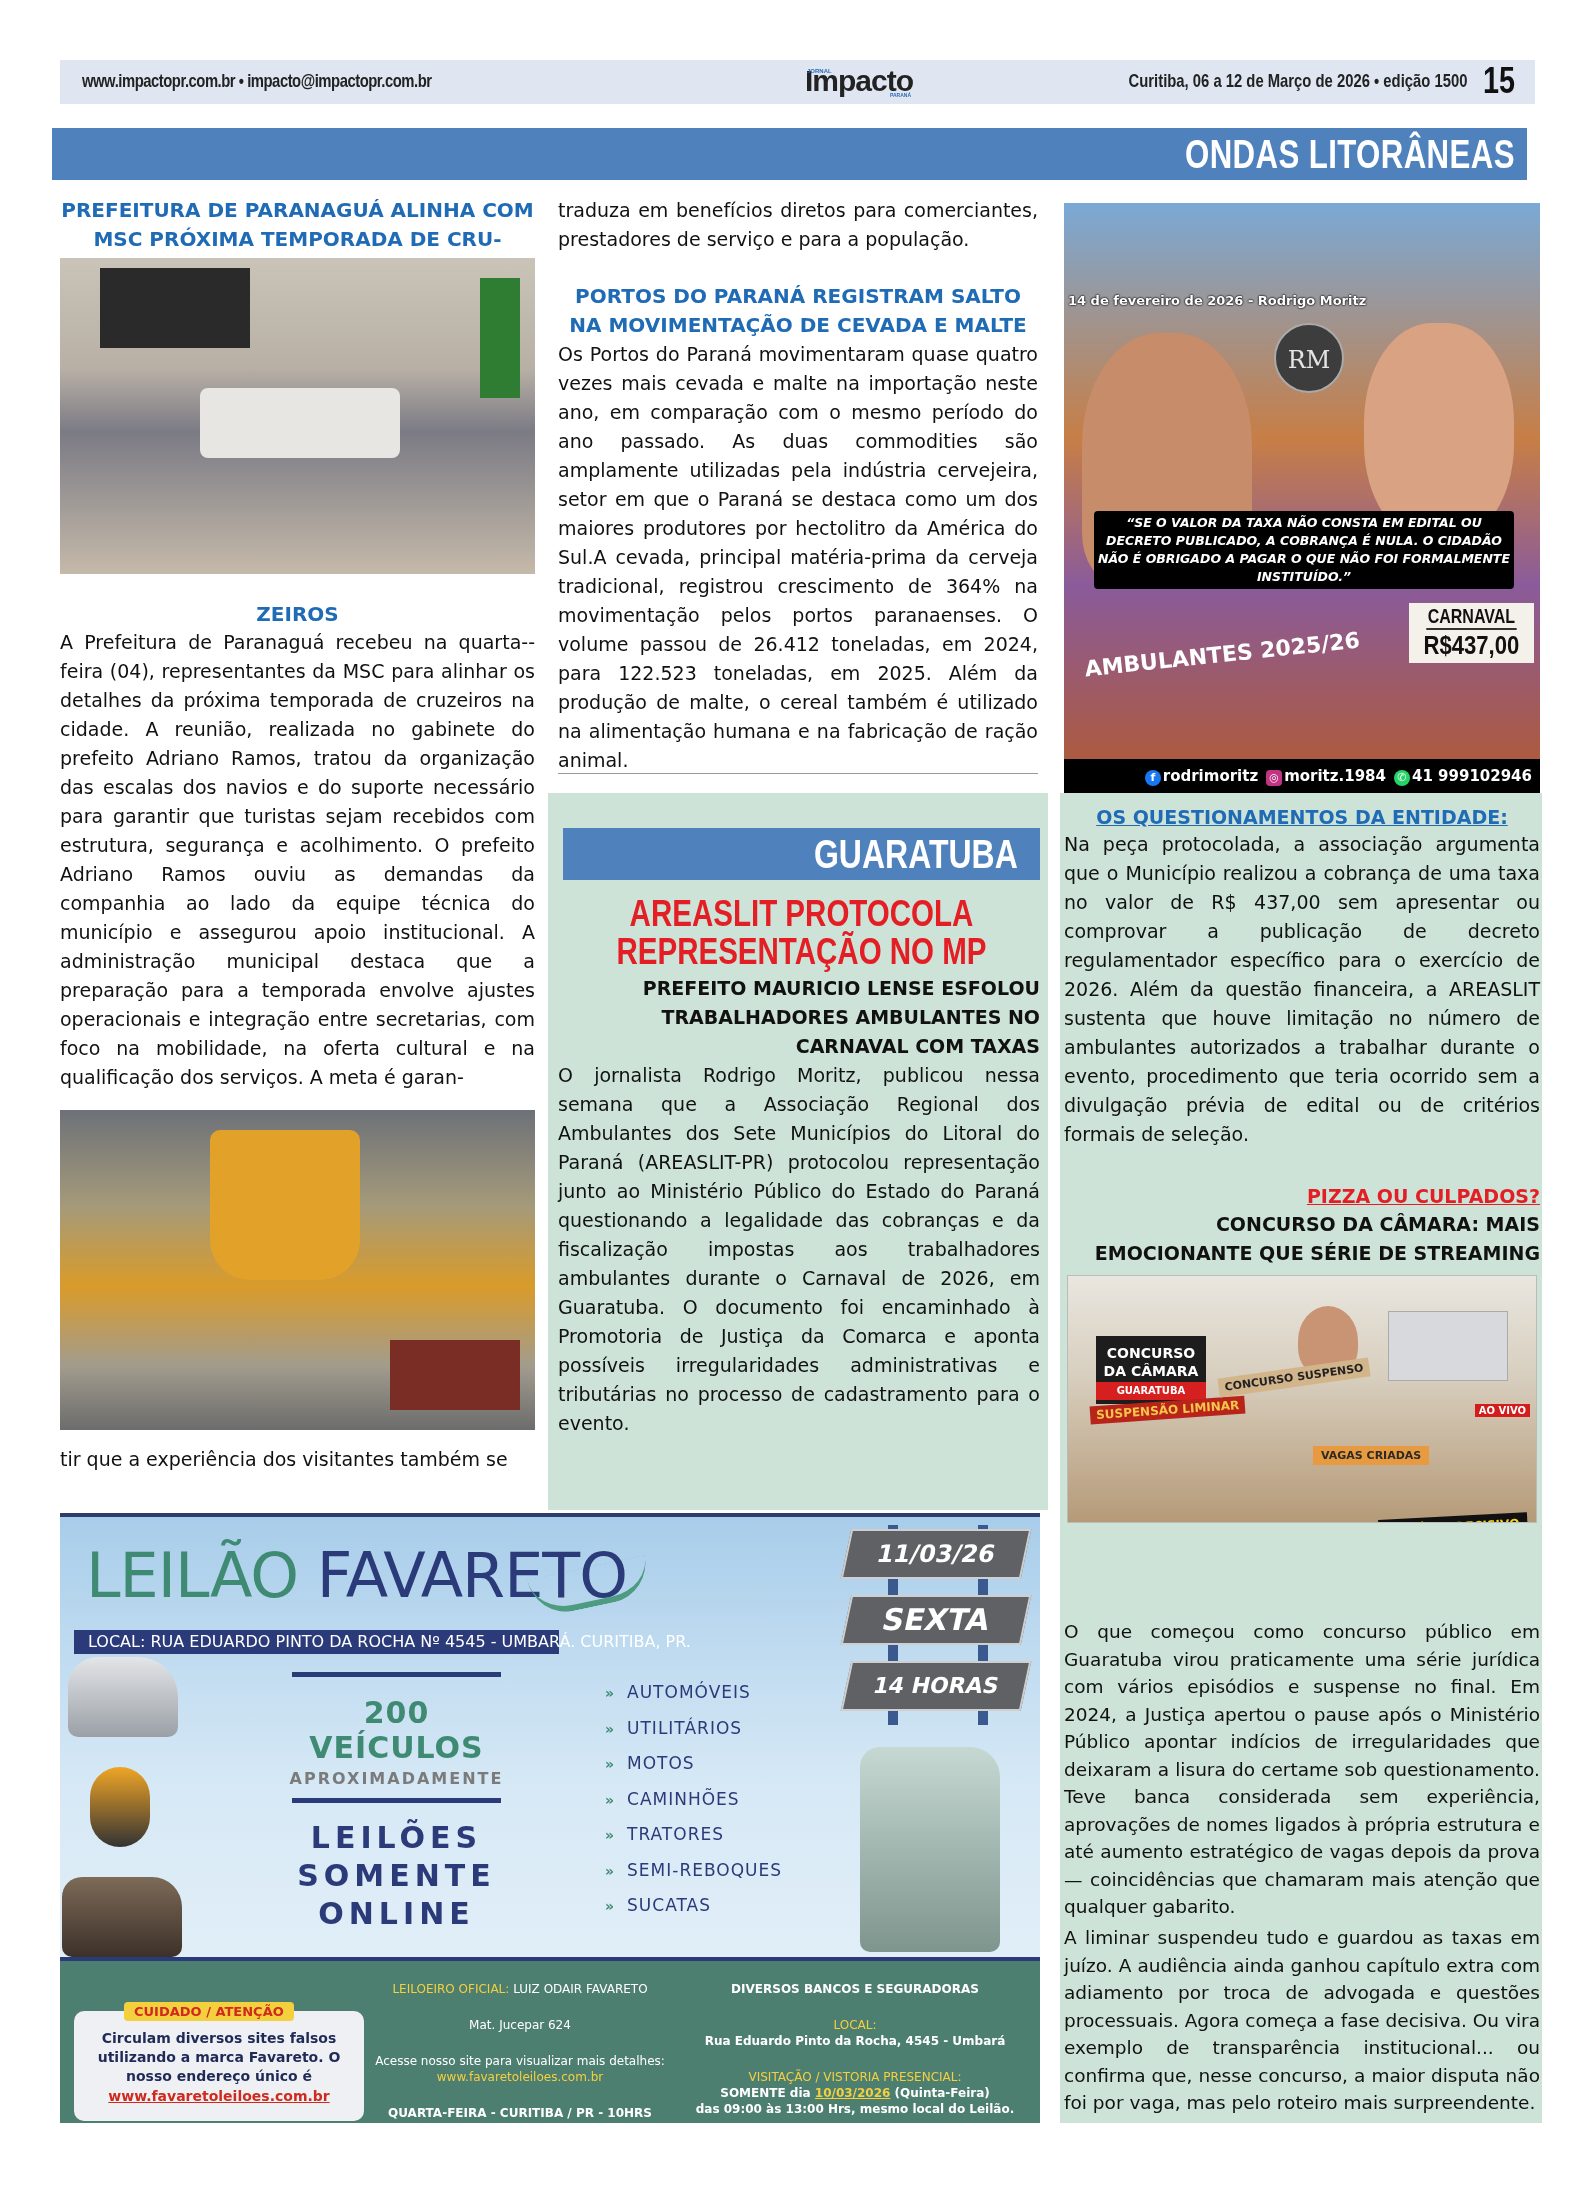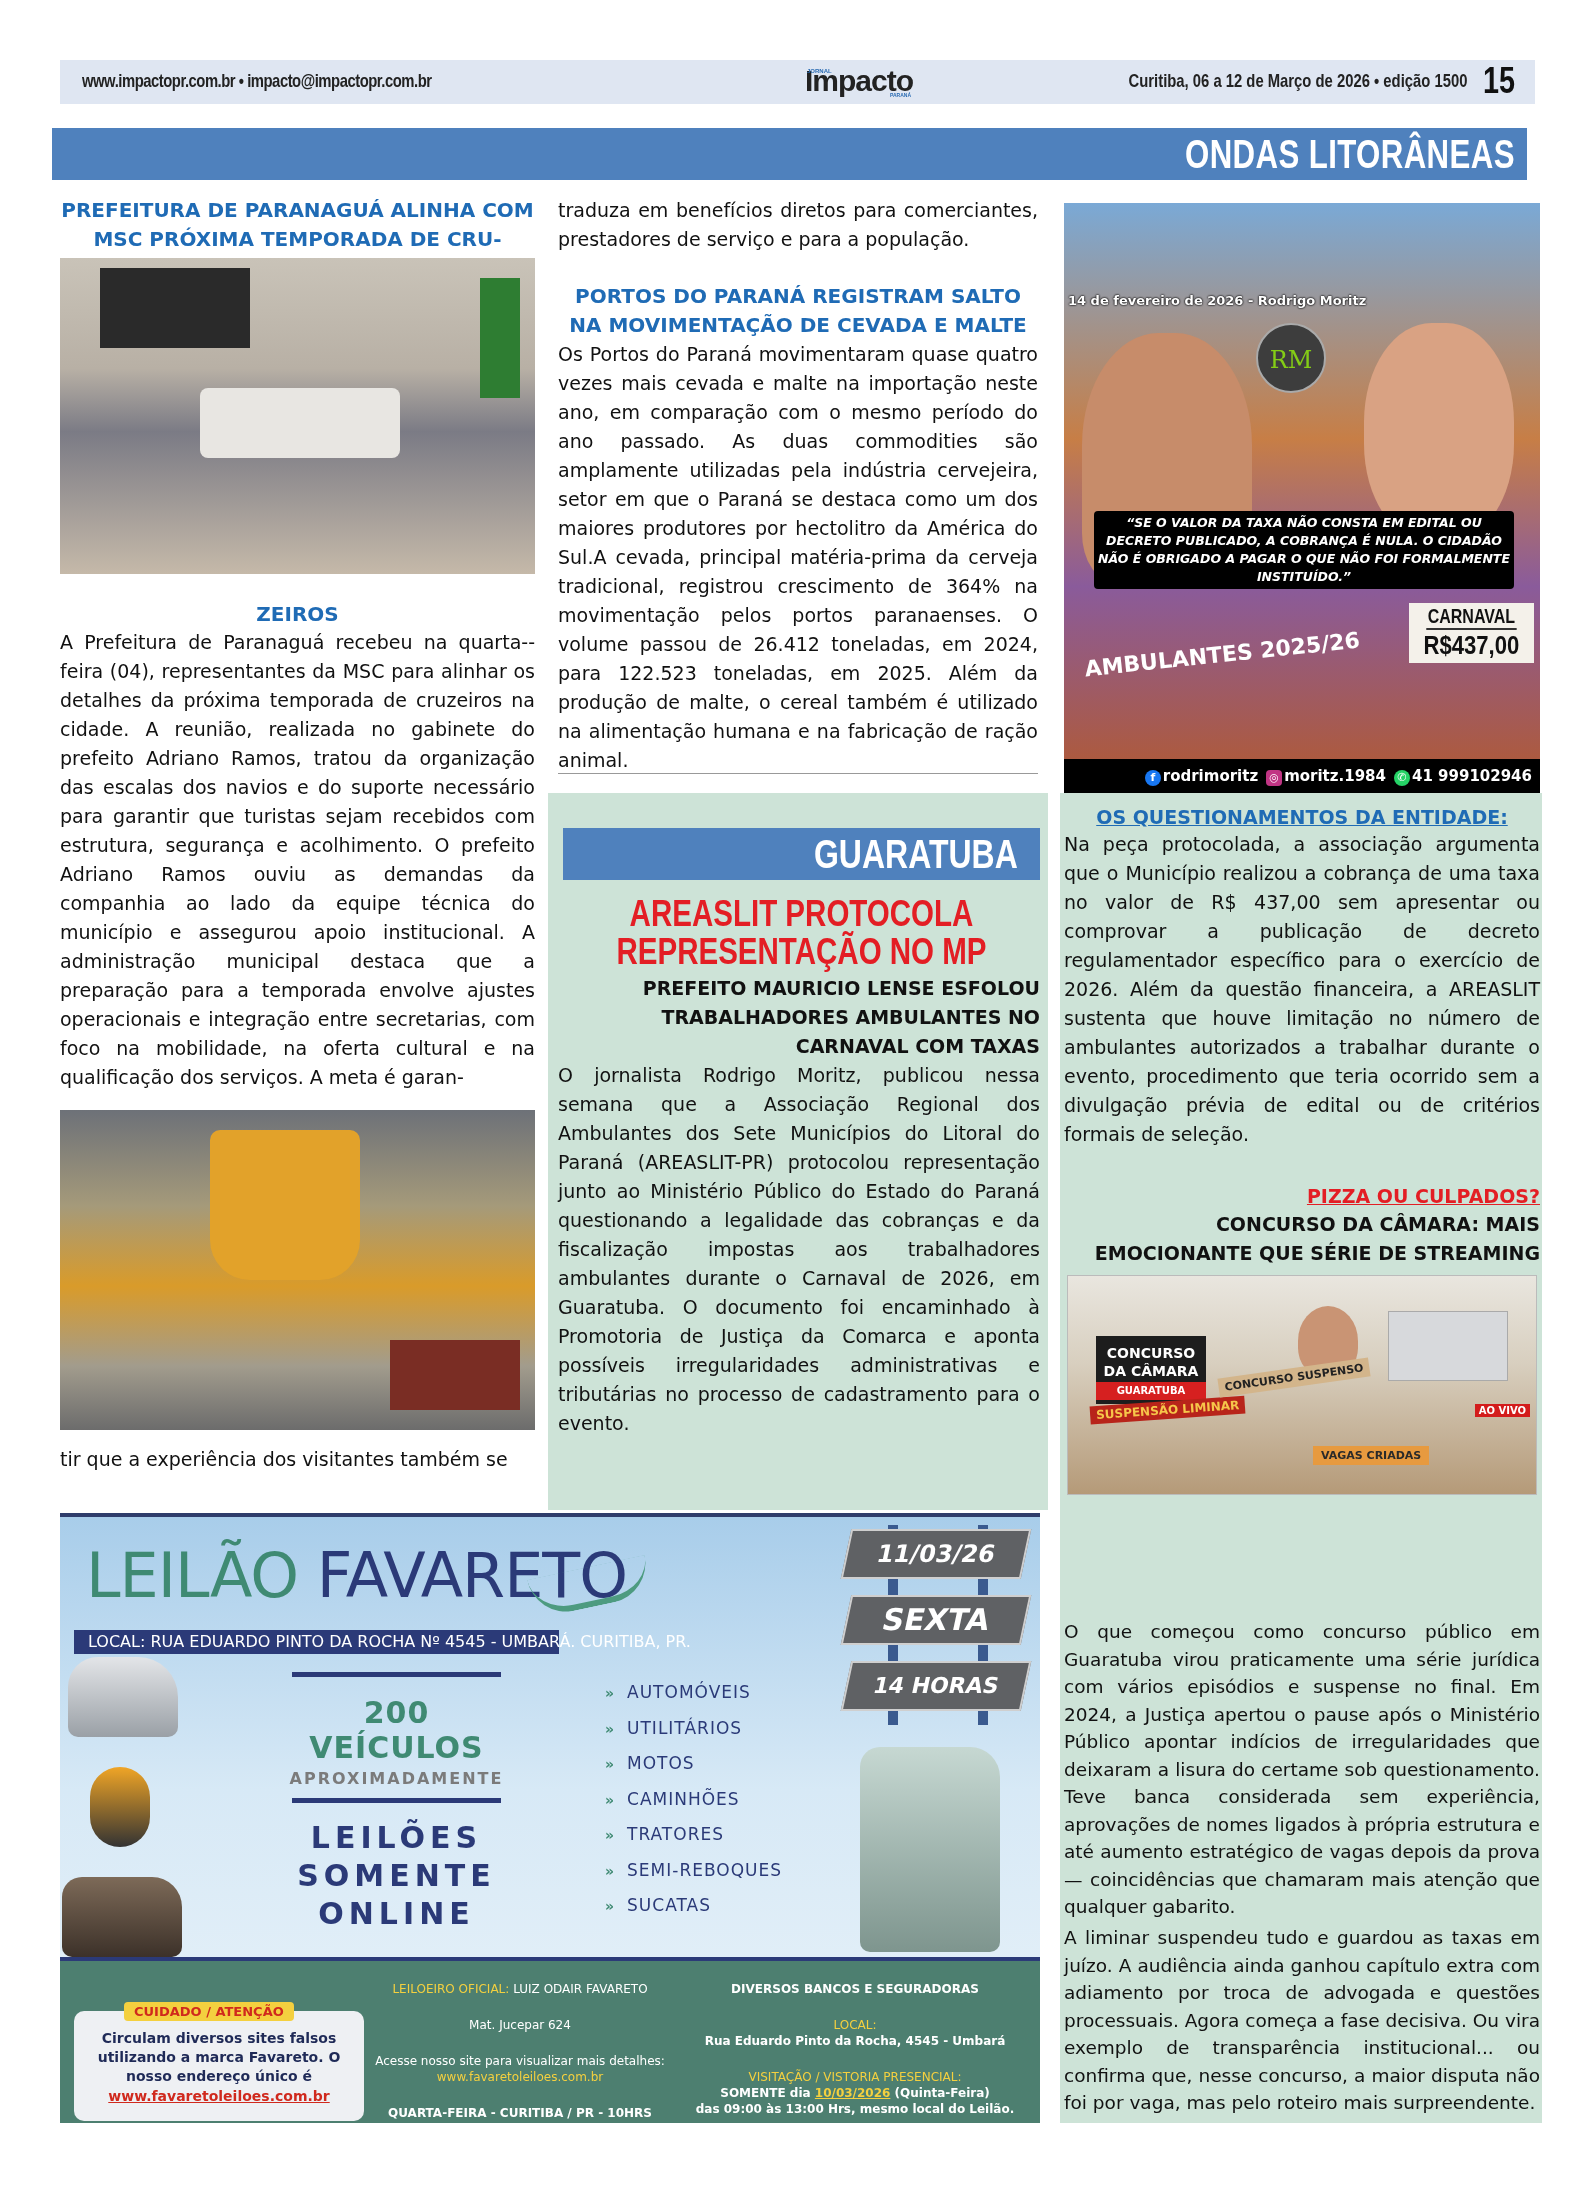--- a/index.html
+++ b/index.html
@@ -32,32 +32,32 @@
   .greenbox-right { left: 1060px; top: 793px; width: 482px; height: 1330px; background: #cde3d7; }
   .gbanner { left: 563px; top: 828px; width: 477px; height: 52px; background: #4f81bd; }
   .gbanner .title { position: absolute; right: 22px; top: 4px; font-family: "Liberation Sans", sans-serif; font-weight: bold; font-size: 40px; color: #fff; transform: scaleX(0.8); transform-origin: right; }
   .red-head { font-family: "Liberation Sans", sans-serif; font-weight: bold; color: #e31e24; font-size: 36px; text-align: center; line-height: 38px; transform: scaleX(0.82); }
   .black-head { font-weight: bold; font-size: 19px; line-height: 29px; text-align: right; color: #111; }
 
   
   .cartoon { left: 1064px; top: 203px; width: 476px; height: 590px; background: linear-gradient(180deg,#7aa9d6 0%,#c77e46 40%,#8a5b9b 65%,#b35a2e 100%); overflow: hidden; }
   .cartoon .hdr { position: absolute; left: 0; top: 0; width: 100%; height: 88px; background: #000; color: #fff; text-align: center; font-weight: bold; font-size: 17.5px; line-height: 27px; padding-top: 4px; }
   .cartoon .date { position: absolute; left: 4px; top: 90px; font-size: 13px; font-weight: bold; color: #fff; text-shadow: 0 0 2px #000, 0 0 2px #000; }
-  .cartoon .rm { position: absolute; left: 192px; top: 120px; width: 70px; height: 70px; border-radius: 50%; background: #3d3d3d; color: #84cc16; text-align: center; line-height: 70px; font-size: 24px; font-family: "DejaVu Serif", serif; border: 2px solid #aaa; }
+  .cartoon .rm { position: absolute; left: 210px; top: 120px; width: 70px; height: 70px; border-radius: 50%; background: #3d3d3d; color: #e5e5e5; text-align: center; line-height: 70px; font-size: 24px; font-family: "DejaVu Serif", serif; border: 2px solid #aaa; }
   .cartoon .woman { position: absolute; left: 18px; top: 130px; width: 170px; height: 250px; border-radius: 45% 45% 20% 20%; background: #c78c6a; }
   .cartoon .man { position: absolute; left: 300px; top: 120px; width: 150px; height: 220px; border-radius: 45%; background: #d9a283; }
   .cartoon .quote { position: absolute; left: 30px; top: 308px; width: 420px; background: #000; color: #fff; font-size: 12.5px; font-style: italic; font-weight: bold; text-align: center; line-height: 18px; padding: 3px 4px; border-radius: 4px; }
   .cartoon .price { position: absolute; right: 6px; top: 400px; background: #f4f1ea; color: #111; padding: 2px 6px; text-align: center; font-family: "Liberation Sans", sans-serif; font-weight: bold; }
   .cartoon .price .c { font-size: 20px; border-bottom: 2px solid #333; transform: scaleX(0.8); }
   .cartoon .price .v { font-size: 26px; transform: scaleX(0.85); }
   .cartoon .amb { position: absolute; left: 20px; top: 440px; color: #fff; font-weight: bold; font-size: 22px; line-height: 24px; transform: rotate(-6deg); }
   .cartoon .social { position: absolute; left: 0; bottom: 0; width: 100%; height: 34px; background: #000; color: #fff; font-size: 15px; font-weight: bold; display: flex; align-items: center; justify-content: flex-end; gap: 8px; padding-right: 8px; }
   .cartoon .social .ic { display: inline-block; width: 16px; height: 16px; border-radius: 50%; color: #fff; font-size: 11px; text-align: center; line-height: 16px; margin-right: 2px; }
 
-  .cartoon2 { left: 1067px; top: 1275px; width: 470px; height: 220px; background: linear-gradient(180deg,#e9e6df 0%,#d8cfbf 40%,#b59a78 100%); overflow: hidden; border: 1px solid #bbb; }
+  .cartoon2 { left: 1067px; top: 1275px; width: 470px; height: 248px; background: linear-gradient(180deg,#e9e6df 0%,#d8cfbf 40%,#b59a78 100%); overflow: hidden; border: 1px solid #bbb; }
   .cartoon2 .clap { position: absolute; left: 28px; top: 60px; width: 110px; height: 68px; background: #1d1d1d; color: #fff; font-weight: bold; font-size: 14px; text-align: center; line-height: 18px; padding-top: 8px; }
   .cartoon2 .clap .sub { background: #d62020; font-size: 10px; margin-top: 2px; }
   .cartoon2 .susp { position: absolute; left: 22px; top: 125px; background: #b8241a; color: #f6c64a; font-weight: bold; font-size: 12px; padding: 2px 6px; transform: rotate(-4deg); }
   .cartoon2 .sign { position: absolute; left: 150px; top: 92px; background: #d3b58b; color: #222; font-weight: bold; font-size: 11px; padding: 3px 6px; text-align: center; transform: rotate(-8deg); }
   .cartoon2 .vagas { position: absolute; left: 245px; top: 170px; background: #e79a3f; color: #2a2a2a; font-weight: bold; font-size: 11px; padding: 3px 8px; text-align: center; }
   .cartoon2 .live { position: absolute; right: 6px; top: 128px; background: #d31c1c; color: #fff; font-weight: bold; font-size: 10px; padding: 1px 4px; }
   .cartoon2 .ep { position: absolute; right: 8px; top: 240px; background: #111; color: #fff; font-weight: bold; text-align: center; padding: 4px 8px; transform: rotate(-3deg); }
   .cartoon2 .ep .a { color: #f6d21c; font-size: 12px; }
   .cartoon2 .ep .b { font-size: 15px; }
   .cartoon2 .judge { position: absolute; left: 230px; top: 30px; width: 60px; height: 70px; border-radius: 50% 50% 40% 40%; background: #c99474; }

